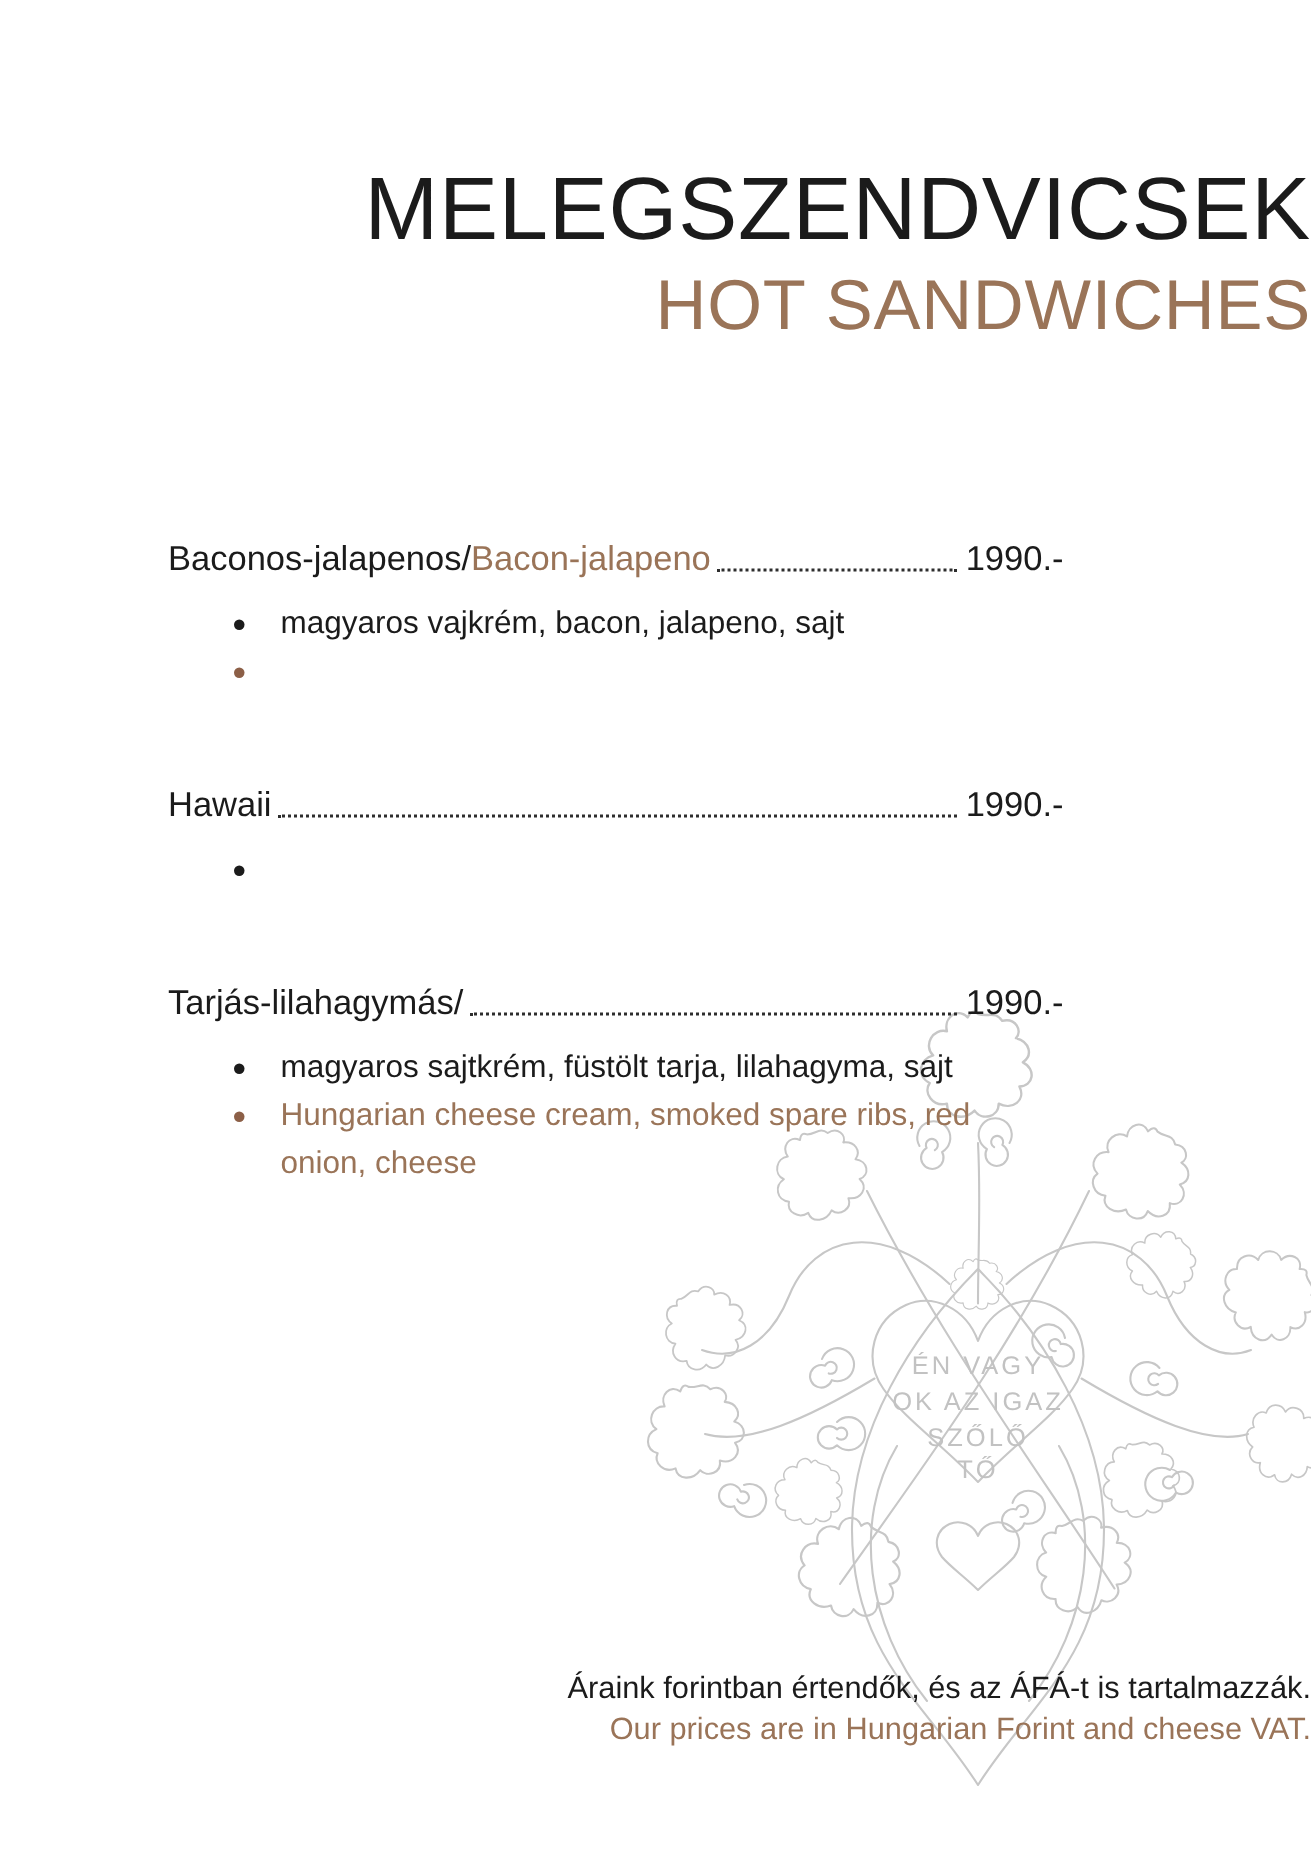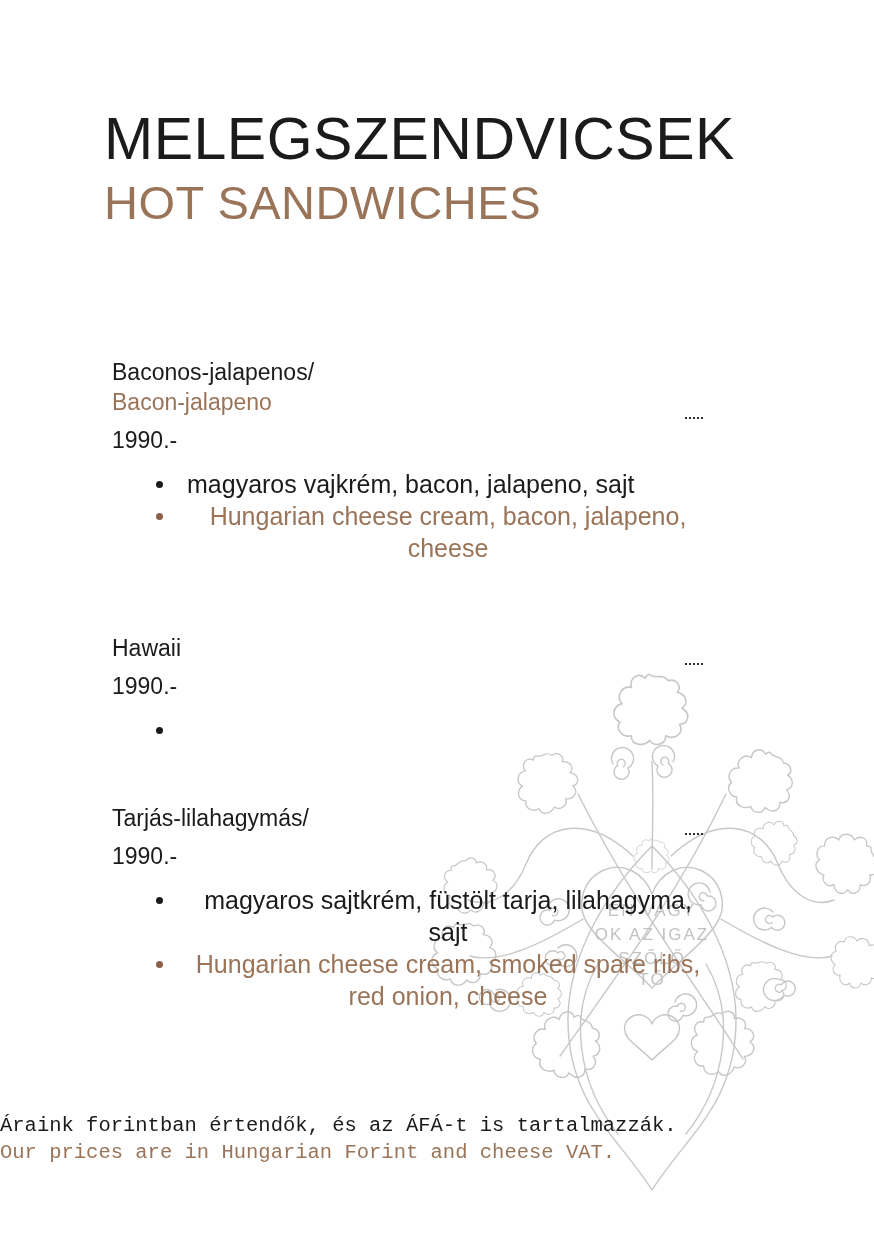--- a/index.html
+++ b/index.html
@@ -4,46 +4,46 @@
 <style>
   html,body{margin:0;padding:0;background:#ffffff;}
   body{
     width:874px;height:1240px;position:relative;overflow:hidden;
     font-family:"Liberation Sans", sans-serif;color:#1b1b1b;
   }
   .page{position:relative;width:874px;height:1240px;}
   .content{position:relative;z-index:1;}
 
   
-  header{padding:104px 0 0 104px;}
+  header{padding:104px 0 0 104px;text-align:right;}
   .title{margin:0;font-weight:400;letter-spacing:0.5px;line-height:1.2;}
   .title.hu{font-size:59px;color:#1b1b1b;}
   .title.en{font-size:47px;color:#9a7458;}
 
   
   main{margin:126px 0 0 112px;width:597px;}
   .item{margin-bottom:69px;}
   .item:last-child{margin-bottom:12px;}
-  .heading{display:flex;align-items:baseline;font-size:23px;line-height:30px;flex-direction:column;}
+  .heading{display:flex;align-items:baseline;font-size:23px;line-height:30px;}
   .heading .name-hu{white-space:nowrap;}
   .heading .name-en{color:#9a7458;white-space:nowrap;}
   .leader{flex:1;min-width:18px;border-bottom:2.5px dotted #2d2d2d;
           align-self:flex-end;margin:0 6px 6px 4px;}
   .price{white-space:nowrap;}
   ul{list-style:none;margin:13px 0 0 0;padding:0 0 0 44px;}
-  li{display:flex;font-size:25px;line-height:32px;text-align:center;}
+  li{display:flex;font-size:21px;line-height:32px;}
   li .txt{max-width:533px;}
   li.en{color:#9a7458;}
   .dot{width:7px;height:7px;border-radius:50%;margin:13px 24px 0 0;flex-shrink:0;}
   .dot.black{background:#1b1b1b;}
   .dot.brown{background:#8c5f47;}
 
   
-  footer{position:absolute;left:0;top:1112px;width:874px;text-align:left;
-         z-index:1;font-size:20.5px;line-height:27px;font-family:Liberation Mono, monospace;}
+  footer{position:absolute;left:0;top:1112px;width:874px;text-align:right;
+         z-index:1;font-size:20.5px;line-height:27px;}
   footer p{margin:0;}
   footer .en{color:#9a7458;}
 
   
   .watermark{position:absolute;left:428px;top:664px;width:446px;height:535px;z-index:0;}
   .watermark text{fill:#c2c2c2;font-family:"Liberation Sans", sans-serif;
                   font-size:17px;letter-spacing:2px;}
 </style>
 </head>
 <body>
@@ -122,21 +122,20 @@
           <span class="leader"></span>
           <span class="price">1990.-</span>
         </div>
         <ul>
           <li class="hu">
             <span class="dot black"></span>
             <span class="txt">magyaros vajkrém, bacon, jalapeno, sajt</span>
           </li>
           <li class="en">
             <span class="dot brown"></span>
-            <span class="txt">Hungarian cheese cream, bacon, jalapeno, cheese</span>
           </li>
         </ul>
       </section>
 
       <section class="item">
         <div class="heading">
           <span class="name-hu">Hawaii</span>
           <span class="name-en"></span>
           <span class="leader"></span>
           <span class="price">1990.-</span>

